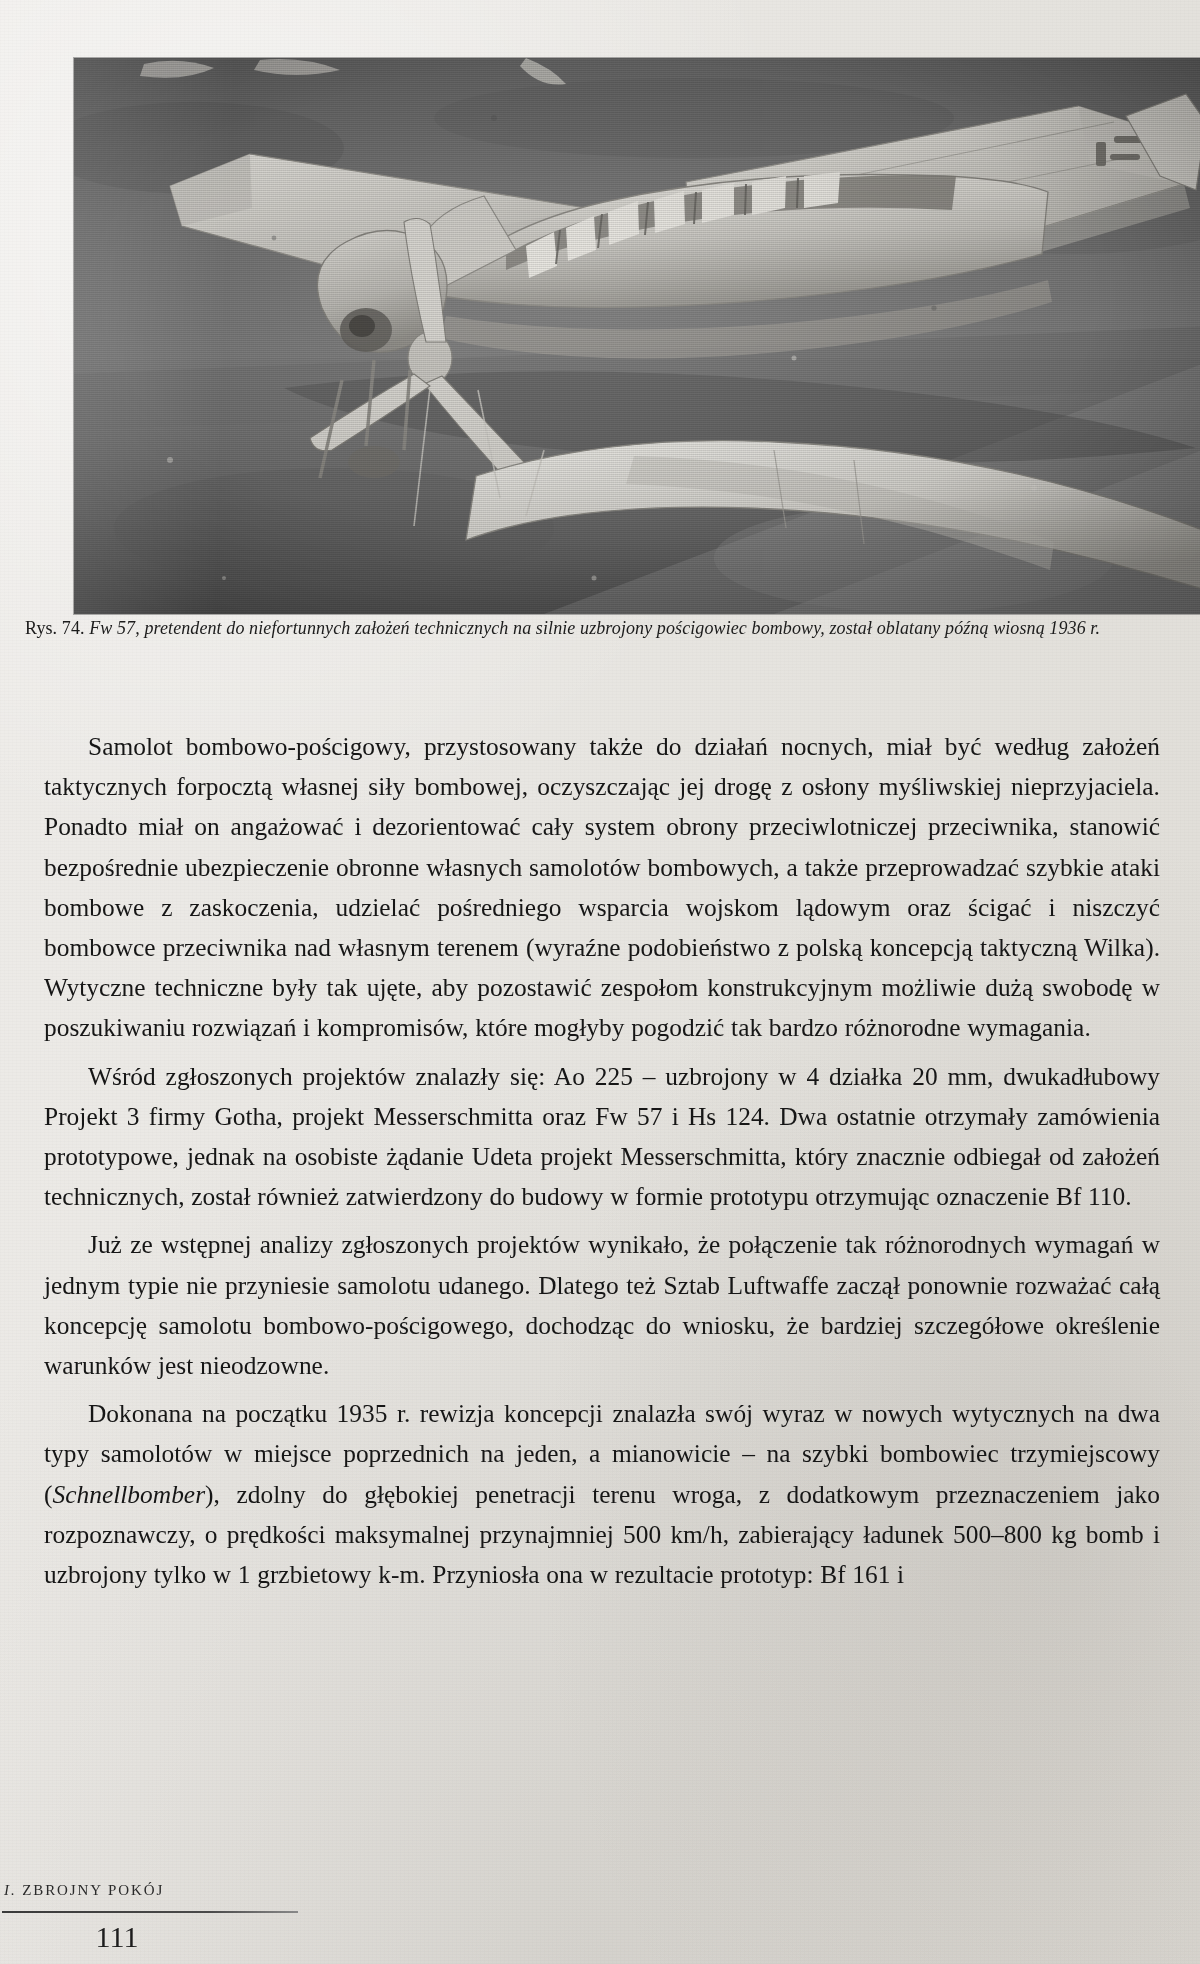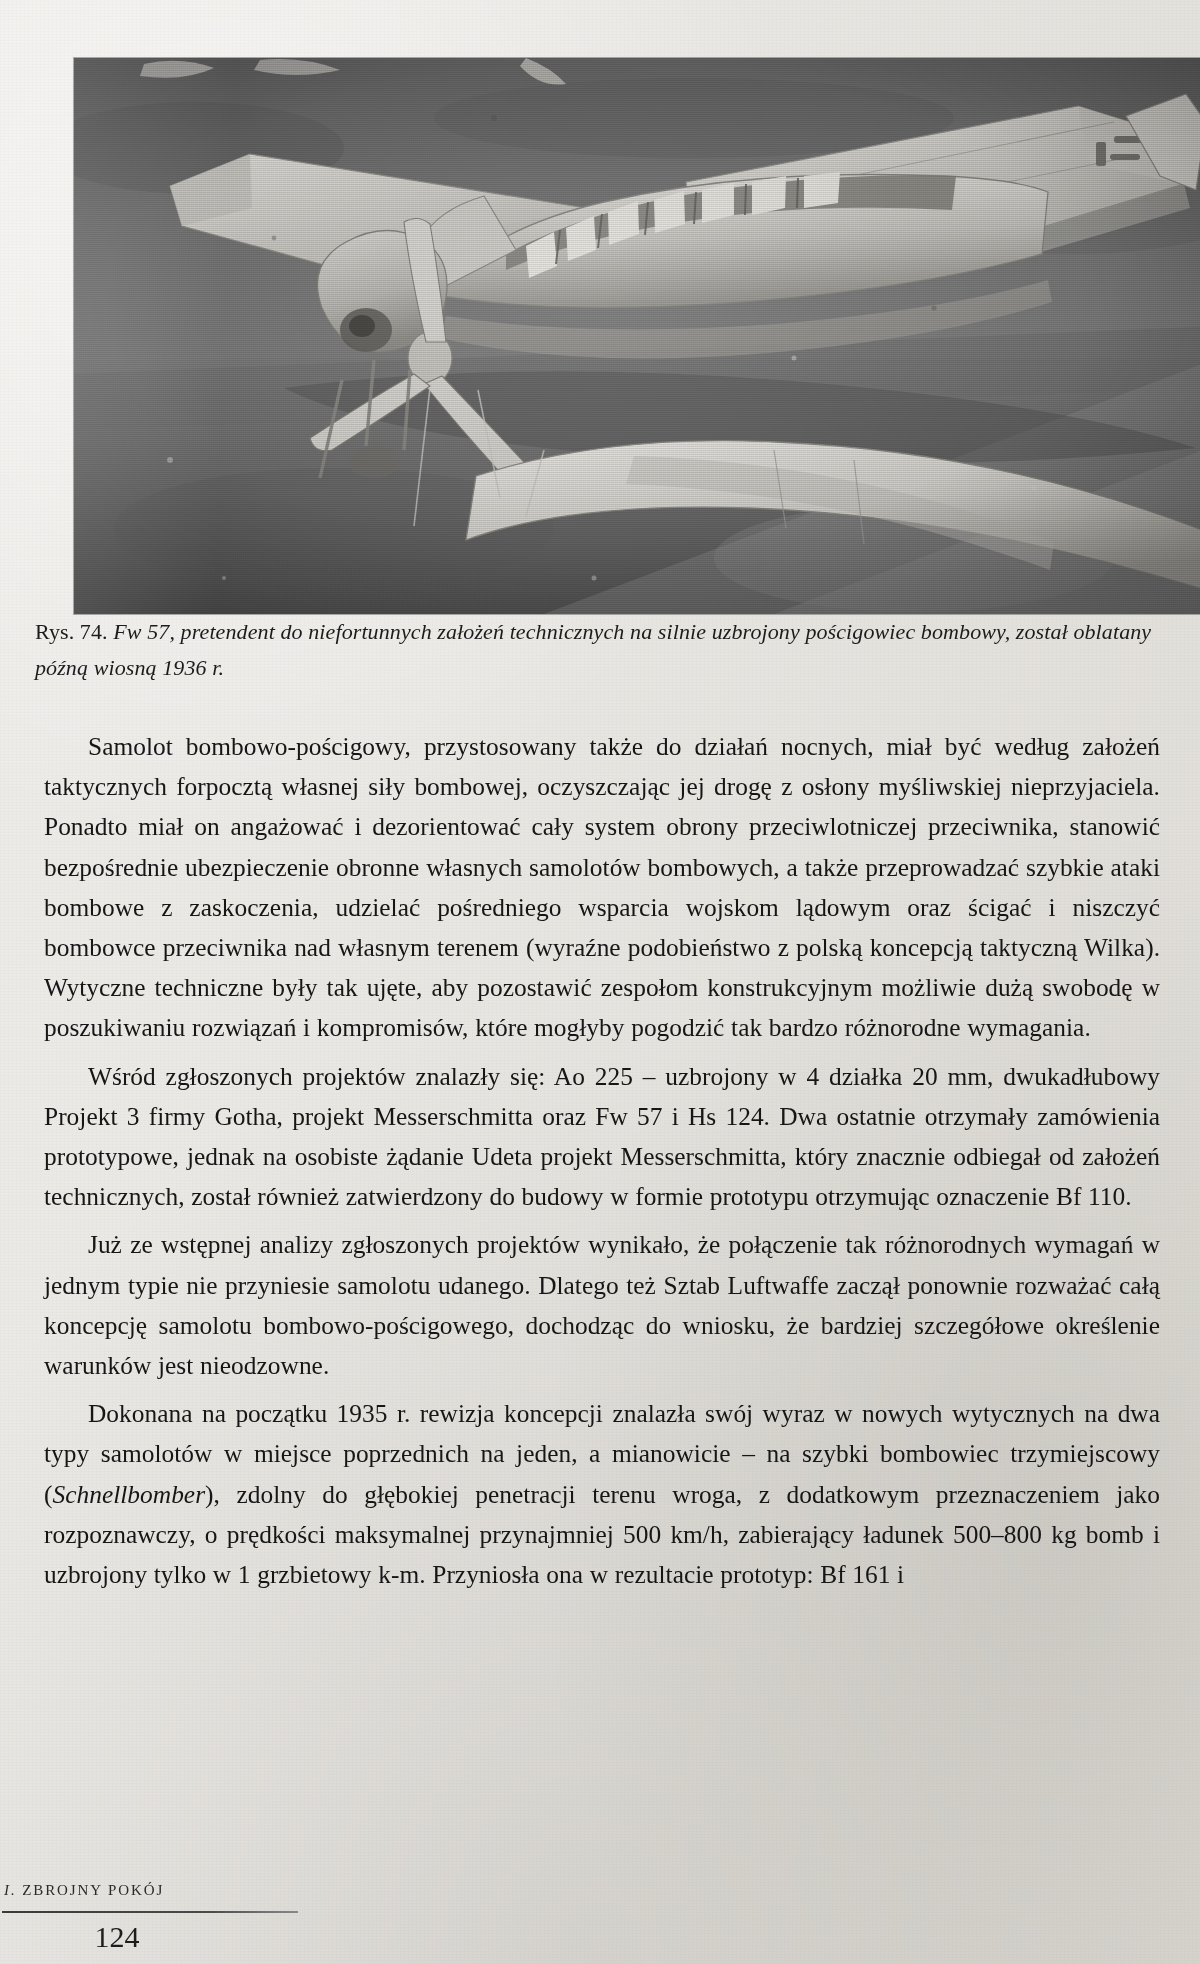--- a/index.html
+++ b/index.html
@@ -71,24 +71,24 @@
     inset: 0;
     pointer-events: none;
     background:
       linear-gradient(92deg, rgba(255,255,255,0.12) 0%, rgba(255,255,255,0) 14%),
       radial-gradient(ellipse 85% 80% at 46% 42%, rgba(255,255,255,0.10), rgba(0,0,0,0.10) 85%);
   }
 
   
   .caption {
     position: absolute;
-    left: 35px;
+    left: 25px;
     top: 614px;
     width: 1135px;
-    font-size: 22px;
+    font-size: 18px;
     line-height: 1.62;
     color: #1c1c1c;
     letter-spacing: 0.1px;
   }
   .caption .cap-label { font-weight: 400; }
   .caption .cap-body { font-style: italic; }
 
   
   .body-text {
     position: absolute;
@@ -317,16 +317,16 @@
     <p><span>Wśród zgłoszonych projektów znalazły się: Ao 225 – uzbrojony w 4 działka 20 mm, dwukadłubowy Projekt 3 firmy Gotha, projekt Messerschmitta oraz Fw 57 i Hs 124. Dwa ostatnie otrzymały zamówienia prototypowe, jednak na osobiste żądanie Udeta projekt Messerschmitta, który znacznie odbiegał od założeń technicznych, został również zatwierdzony do budowy w formie prototypu otrzymując oznaczenie Bf 110.</span></p>
     <p><span>Już ze wstępnej analizy zgłoszonych projektów wynikało, że połączenie tak różnorodnych wymagań w jednym typie nie przyniesie samolotu udanego. Dlatego też Sztab Luftwaffe zaczął ponownie rozważać całą koncepcję samolotu bombowo-pościgowego, dochodząc do wniosku, że bardziej szczegółowe określenie warunków jest nieodzowne.</span></p>
     <p><span>Dokonana na początku 1935 r. rewizja koncepcji znalazła swój wyraz w nowych wytycznych na dwa typy samolotów w miejsce poprzednich na jeden, a mianowicie – na szybki bombowiec trzymiejscowy (</span><i>Schnellbomber</i><span>), zdolny do głębokiej penetracji terenu wroga, z dodatkowym przeznaczeniem jako rozpoznawczy, o prędkości maksymalnej przynajmniej 500 km/h, zabierający ładunek 500–800 kg bomb i uzbrojony tylko w 1 grzbietowy k-m. Przyniosła ona w rezultacie prototyp: Bf 161 i</span></p>
   </div>
 
   <div class="running-head">
     <span class="rh-num">I.</span>
     <span>ZBROJNY POKÓJ</span>
   </div>
   <div class="footer-rule"></div>
-  <div class="page-number">124</div>
+  <div class="page-number">111</div>
 
   <div class="scan-speckle"></div>
 </div>
 
 </body></html>

